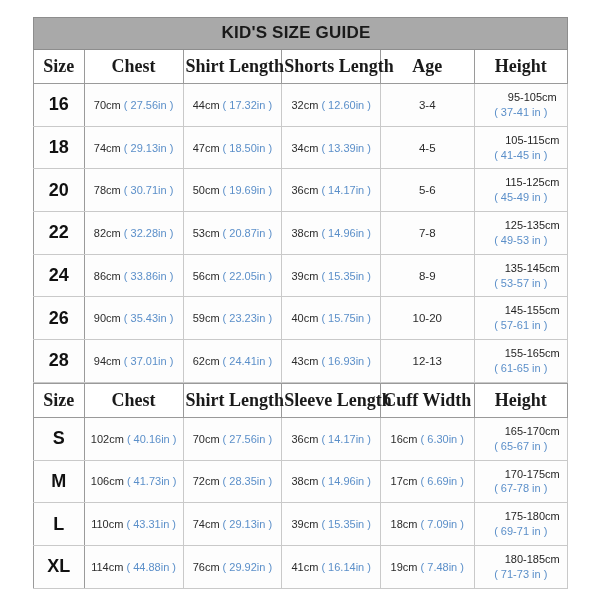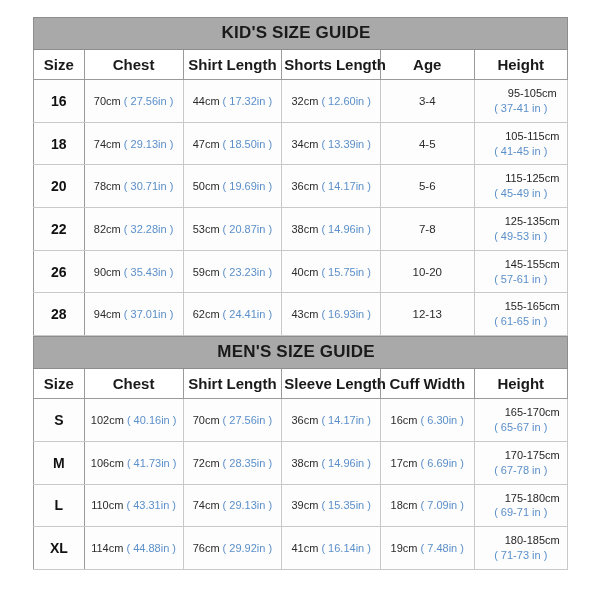--- a/index.html
+++ b/index.html
@@ -42,40 +42,41 @@
     text-align: center;
     font-weight: bold;
     font-size: 17px;
     letter-spacing: 0.2px;
     padding: 5px 9px 6px 0;
     border: 1px solid #8d8d8d;
   }
   .col-head td {
     text-align: center;
     font-weight: bold;
-    font-size: 15px;
+    font-size: 18px;
     color: #1a1a1a;
     padding: 6px 2px 6px 2px;
     border: 1px solid #9a9a9a;
     background: #ffffff;
     white-space: nowrap;
+    font-family: Liberation Serif, serif;
   }
   tr.data-row td {
     border: 1px solid #c9c9c9;
     background: #fdfdfd;
     text-align: center;
     vertical-align: middle;
     padding: 6px 2px 6px 2px;
     font-size: 11px;
     color: #2b2b2b;
     white-space: nowrap;
   }
   tr.data-row td.size-cell {
     font-weight: bold;
-    font-size: 14px;
+    font-size: 18px;
     color: #111111;
     border-left: 1px solid #9a9a9a;
     border-right: 1px solid #9a9a9a;
   }
   tr.data-row td.age-cell {
     font-size: 11.5px;
     color: #2b2b2b;
   }
   tr.data-row td.height-cell {
     line-height: 1.35;
@@ -174,20 +175,31 @@
           <td><span class="cm">82cm</span> <span class="inch">( 32.28in )</span></td>
           <td><span class="cm">53cm</span> <span class="inch">( 20.87in )</span></td>
           <td><span class="cm">38cm</span> <span class="inch">( 14.96in )</span></td>
           <td class="age-cell">7-8</td>
           <td class="height-cell">
               <span class="height-cm">125-135cm</span>
               <span class="height-in">( 49-53 in )</span>
             </td>
         </tr>
 
+        <tr class="data-row">
+          <td class="size-cell">24</td>
+          <td><span class="cm">86cm</span> <span class="inch">( 33.86in )</span></td>
+          <td><span class="cm">56cm</span> <span class="inch">( 22.05in )</span></td>
+          <td><span class="cm">39cm</span> <span class="inch">( 15.35in )</span></td>
+          <td class="age-cell">8-9</td>
+          <td class="height-cell">
+              <span class="height-cm">135-145cm</span>
+              <span class="height-in">( 53-57 in )</span>
+            </td>
+        </tr>
 
         <tr class="data-row">
           <td class="size-cell">26</td>
           <td><span class="cm">90cm</span> <span class="inch">( 35.43in )</span></td>
           <td><span class="cm">59cm</span> <span class="inch">( 23.23in )</span></td>
           <td><span class="cm">40cm</span> <span class="inch">( 15.75in )</span></td>
           <td class="age-cell">10-20</td>
           <td class="height-cell">
               <span class="height-cm">145-155cm</span>
               <span class="height-in">( 57-61 in )</span>
@@ -211,23 +223,20 @@
     <table class="size-guide">
       <colgroup>
         <col class="c-size">
           <col class="c-chest">
           <col class="c-shirt">
         <col class="c-third">
           <col class="c-fourth">
           <col class="c-height">
       </colgroup>
       <tbody>
-        <tr class="title-band">
-          <td colspan="6">MEN'S SIZE GUIDE</td>
-        </tr>
         <tr class="col-head">
           <td>Size</td>
           <td>Chest</td>
           <td>Shirt Length</td>
           <td>Sleeve Length</td>
           <td>Cuff Width</td>
           <td>Height</td>
         </tr>
 
         <tr class="data-row">

